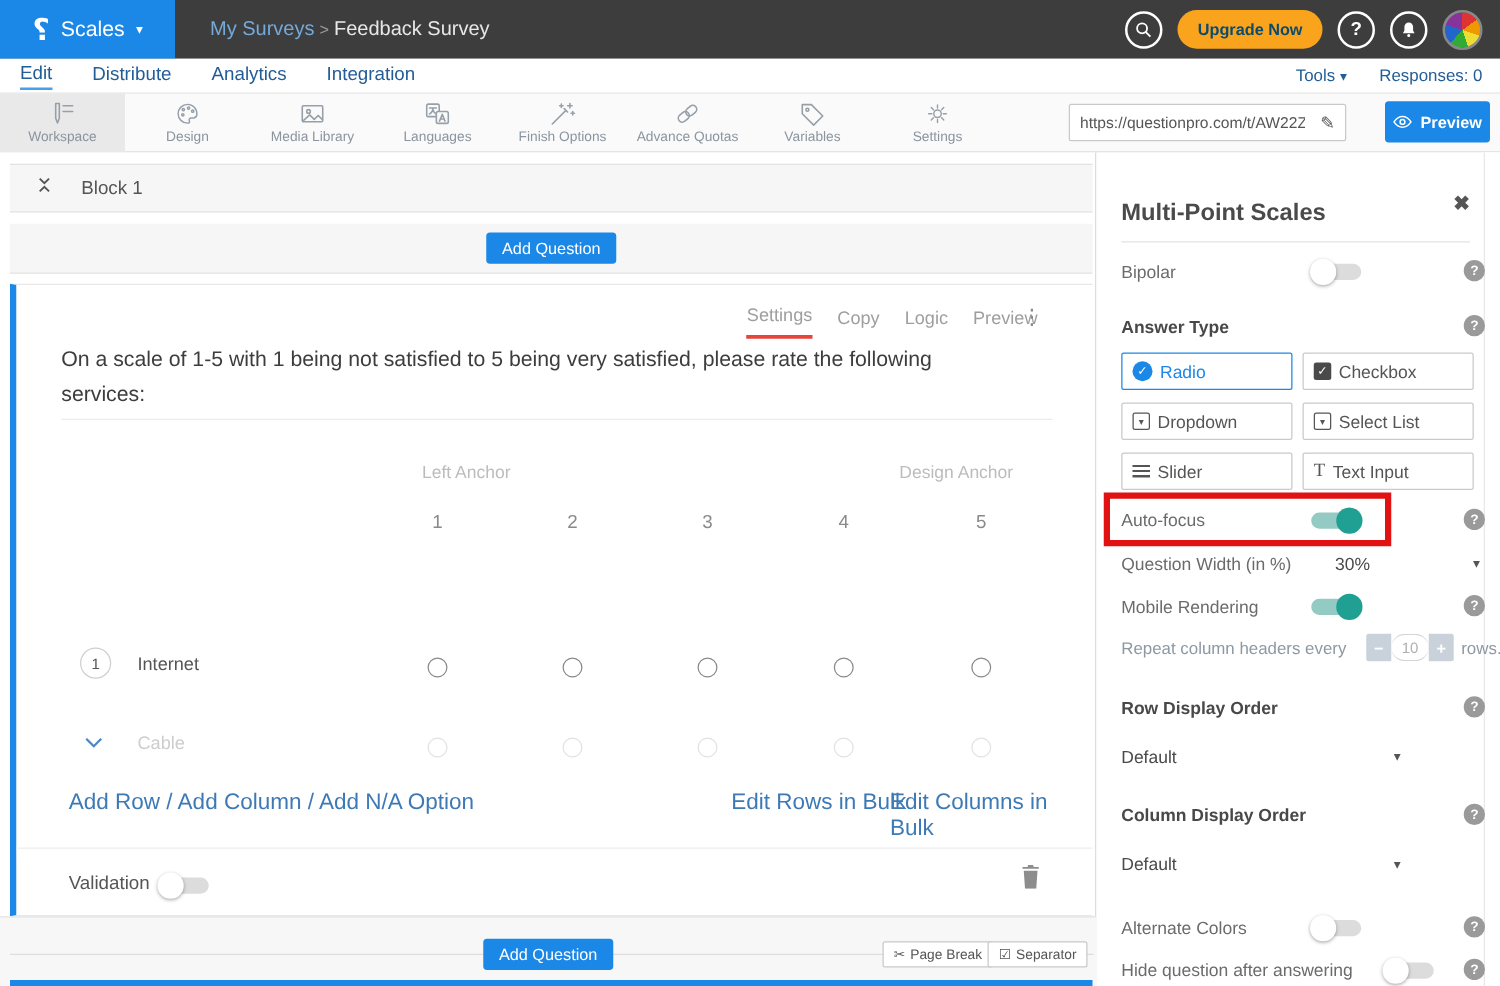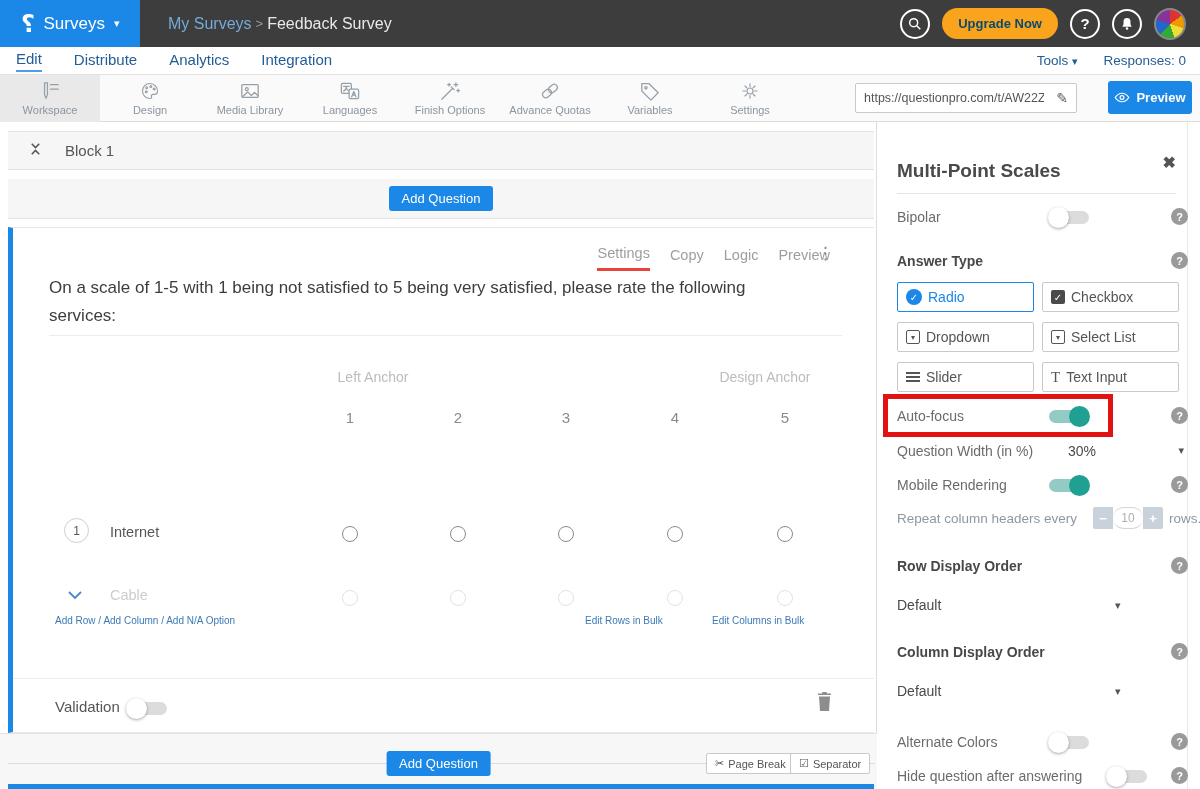--- a/index.html
+++ b/index.html
@@ -59,21 +59,21 @@
   .qrule { position:absolute; left:36px; right:32px; top:107px; border-top:1px solid #ececec; }
   .anchor { position:absolute; top:141px; width:140px; text-align:center; font-size:14px; color:#bcbcbc; }
   .colnum { position:absolute; top:181px; width:40px; text-align:center; font-size:15px; color:#8a8a8a; }
   .row-badge { position:absolute; left:51px; top:290px; width:25px; height:25px; border:1px solid #cfcfcf; border-radius:50%; display:flex; align-items:center; justify-content:center; font-size:12px; color:#555; cursor:pointer; }
   .row-label { position:absolute; font-size:14.5px; color:#555; cursor:text; }
   .row-label.faded { color:#cdcdcd; }
   .radio { position:absolute; width:16px; height:16px; border-radius:50%; border:1px solid #8a8a8a; background:#fff; cursor:pointer; }
   .radio.faded { border-color:#e2e2e2; }
   .row-chevron { position:absolute; left:54px; top:358px; cursor:pointer; }
   .row-chevron svg { stroke:#4a86c8; fill:none; stroke-width:1.8; }
-  .qlinks { position:absolute; top:387px; font-size:10px; color:#3d7ab5; }
+  .qlinks { position:absolute; top:403px; font-size:18px; color:#3d7ab5; }
   .qlinks span[data-interactable="true"] { cursor:pointer; }
   .qdivider { position:absolute; left:0; right:0; top:450px; border-top:1px solid #ededed; }
   .validation-label { position:absolute; left:42px; top:470px; font-size:15px; color:#555; }
   .trash { position:absolute; left:804px; top:464px; cursor:pointer; }
 
   
   .toggle { width:40px; height:13px; border-radius:7px; position:relative; display:inline-block; cursor:pointer; }
   .toggle.off { background:#dcdcdc; }
   .toggle.off .knob { position:absolute; left:-1px; top:-4px; width:21px; height:21px; border-radius:50%; background:#fff; box-shadow:0 1px 3px rgba(0,0,0,.35); }
   .toggle.on { background:#93cac4; }
@@ -115,21 +115,21 @@
 
   
   .annotation { position:absolute; left:883px; top:394px; width:230px; height:43px; border:5px solid #e01212; z-index:50; pointer-events:none; }
 </style>
 </head>
 <body>
 
 <div class="topbar" data-interactable="false">
   <div class="logo-box" data-interactable="true">
     <span class="logo-glyph" data-interactable="false">?</span>
-    <span class="logo-label" data-interactable="false">Surveys</span>
+    <span class="logo-label" data-interactable="false">Scales</span>
     <span class="logo-caret" data-interactable="false">▾</span>
   </div>
   <div class="crumbs" data-interactable="false">
     <span class="crumb-link" data-interactable="true">My Surveys</span>
     <span class="crumb-sep" data-interactable="false">&gt;</span>
     <span class="crumb-current" data-interactable="false">Feedback Survey</span>
   </div>
   <div class="topbar-right" data-interactable="false">
     <span class="circ-btn" data-interactable="true">
       <svg width="16" height="16" viewBox="0 0 24 24" data-interactable="false" style="stroke:#fff;fill:none;stroke-width:2.2">

